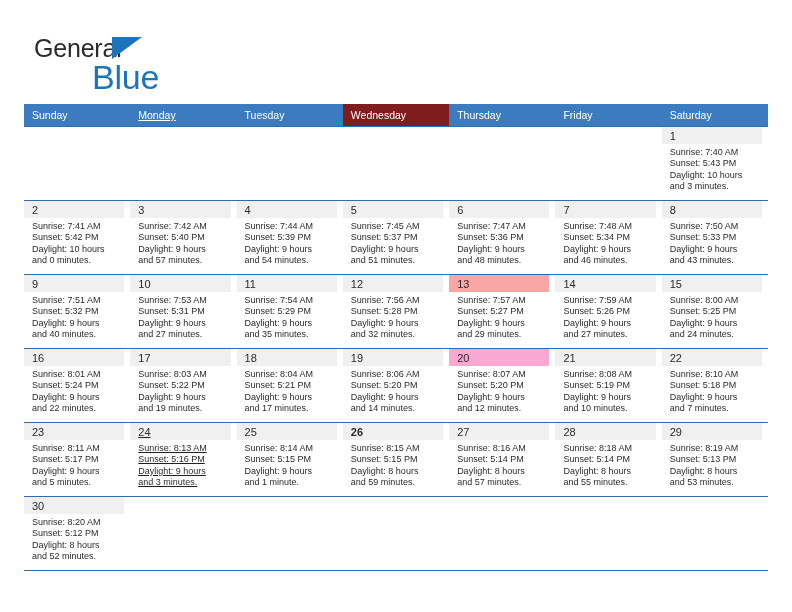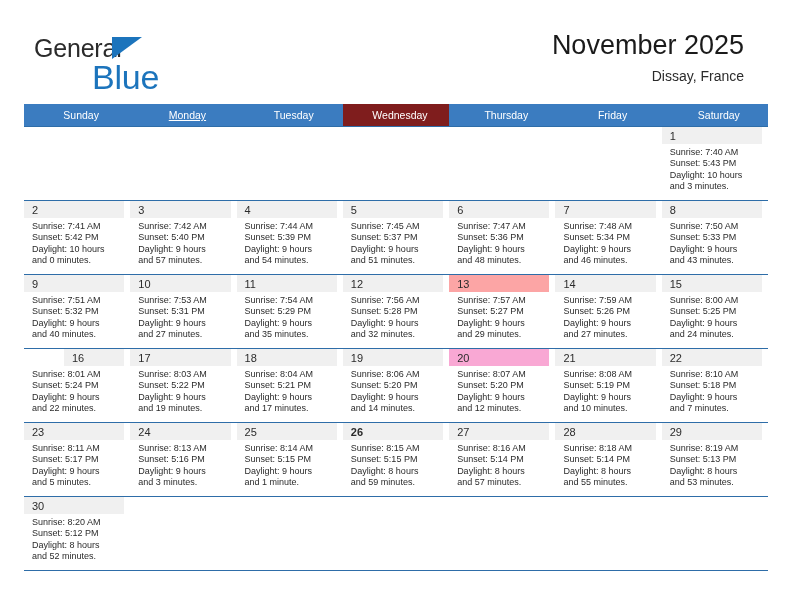--- a/index.html
+++ b/index.html
@@ -20,21 +20,21 @@
     width: 792px;
     height: 612px;
     box-sizing: border-box;
   }
 
   
   .masthead {
     position: absolute;
     left: 34px;
     top: 28px;
-    right: 48px;
+    right: 34px;
     height: 68px;
   }
 
   .logo {
     position: absolute;
     left: 0;
     top: 6px;
     width: 200px;
     height: 56px;
   }
@@ -94,21 +94,21 @@
     width: 744px;
     border-collapse: collapse;
     table-layout: fixed;
   }
 
   .dow-row th {
     background: #3b7cc0;
     color: #ffffff;
     font-size: 10.5px;
     font-weight: normal;
-    text-align: center;
+    text-align: left;
     padding: 5px 0 5px 8px;
     height: 11px;
     border: none;
   }
 
   .week-row td {
     padding: 0;
     vertical-align: top;
     border: none;
     border-top: 1.6px solid #2e6da8;
@@ -157,24 +157,20 @@
 <div class="page">
 
   <div class="masthead">
 
     <div class="logo">
       <span class="logo-general">General</span>
       <span class="logo-tri" style="border-left-color: rgb(28, 116, 188);"></span>
       <span class="logo-blue" style="color: rgb(28, 116, 188);">Blue</span>
     </div>
 
-    <div class="title-block">
-      <div class="cal-title">November 2025</div>
-      <div class="cal-subtitle">Dissay, France</div>
-    </div>
 
   </div>
 
   <table class="calendar">
     <thead>
       <tr class="dow-row">
         <th style="background: rgb(59, 124, 192);">Sunday</th>
         <th style="background: rgb(59, 124, 192); text-decoration: underline;">Monday</th>
         <th style="background: rgb(59, 124, 192);">Tuesday</th>
         <th style="background: #7f1d1d;">Wednesday</th>
@@ -381,21 +377,21 @@
                 <div>Sunset: 5:25 PM</div>
                 <div>Daylight: 9 hours</div>
                 <div>and 24 minutes.</div>
               </div>
             </div>
           </td>
         </tr>
         <tr class="week-row">
           <td style="border-top-color: rgb(46, 109, 168);">
             <div class="cell filled">
-              <div class="daynum-band" style="background: rgb(240, 240, 240); margin-left: 40px;">16</div>
+              <div class="daynum-band" style="background: rgb(240, 240, 240);">16</div>
               <div class="cell-body">
                 <div>Sunrise: 8:01 AM</div>
                 <div>Sunset: 5:24 PM</div>
                 <div>Daylight: 9 hours</div>
                 <div>and 22 minutes.</div>
               </div>
             </div>
           </td>
           <td style="border-top-color: rgb(46, 109, 168);">
             <div class="cell filled">
@@ -469,21 +465,21 @@
             <div class="cell filled">
               <div class="daynum-band" style="background: rgb(240, 240, 240);">23</div>
               <div class="cell-body">
                 <div>Sunrise: 8:11 AM</div>
                 <div>Sunset: 5:17 PM</div>
                 <div>Daylight: 9 hours</div>
                 <div>and 5 minutes.</div>
               </div>
             </div>
           </td>
-          <td style="border-top-color: rgb(46, 109, 168);">
+          <td style="border-top-color: rgb(46, 109, 168); text-decoration: underline;">
             <div class="cell filled">
               <div class="daynum-band" style="background: rgb(240, 240, 240);">24</div>
               <div class="cell-body">
                 <div>Sunrise: 8:13 AM</div>
                 <div>Sunset: 5:16 PM</div>
                 <div>Daylight: 9 hours</div>
                 <div>and 3 minutes.</div>
               </div>
             </div>
           </td>

